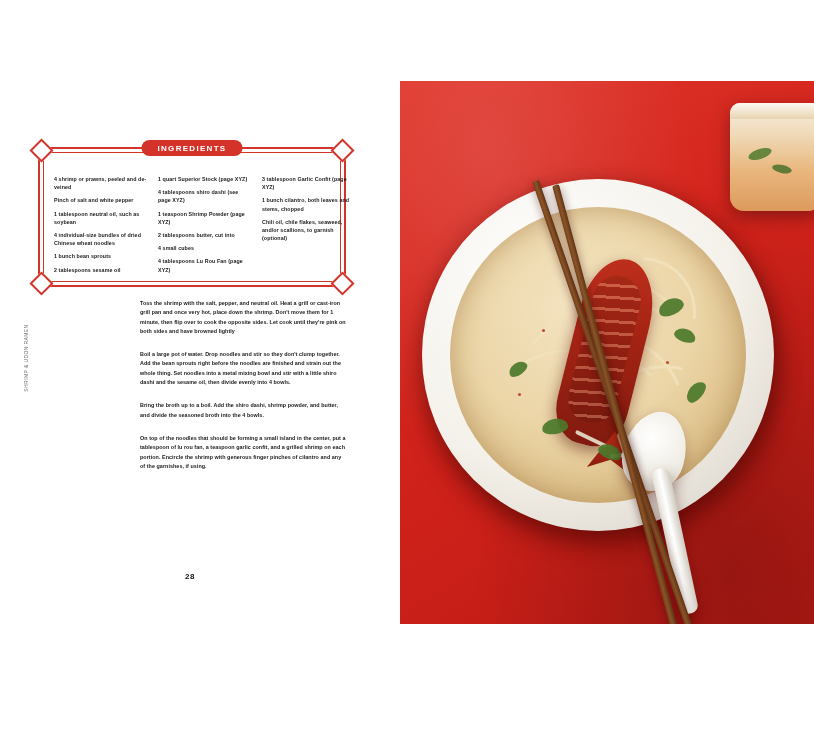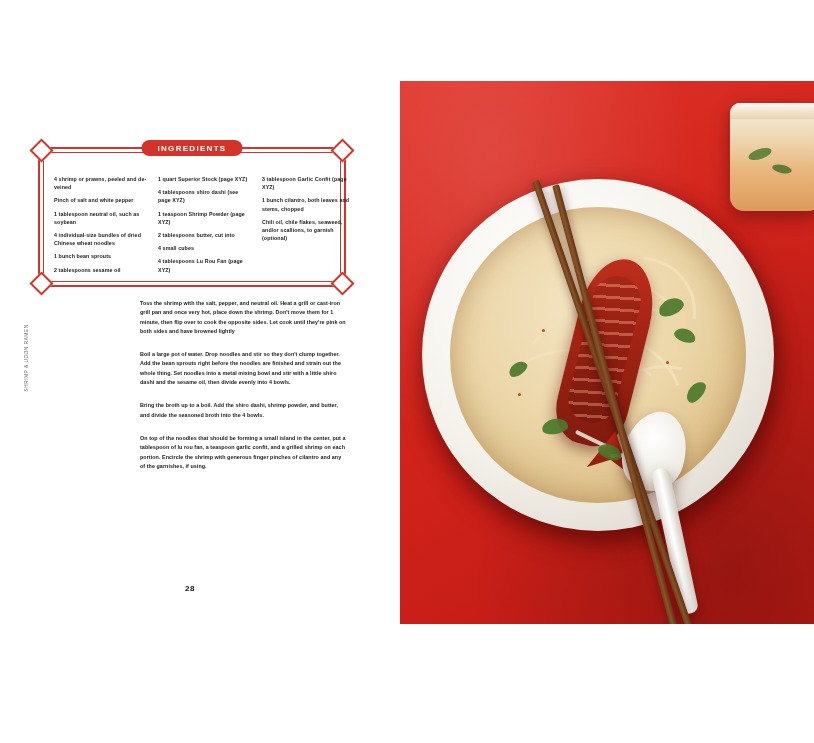--- a/index.html
+++ b/index.html
@@ -129,21 +129,21 @@
     font-size: 5.4px;
     line-height: 1.72;
     color: #1a1a1a;
     font-weight: bold;
     letter-spacing: 0.05px;
   }
 
   .page-number {
     position: absolute;
     left: 185px;
-    top: 584px;
+    top: 572px;
     font-size: 8px;
     font-weight: bold;
     color: #111111;
     letter-spacing: 0.5px;
   }
 
   
   .photo {
     position: absolute;
     left: 400px;

